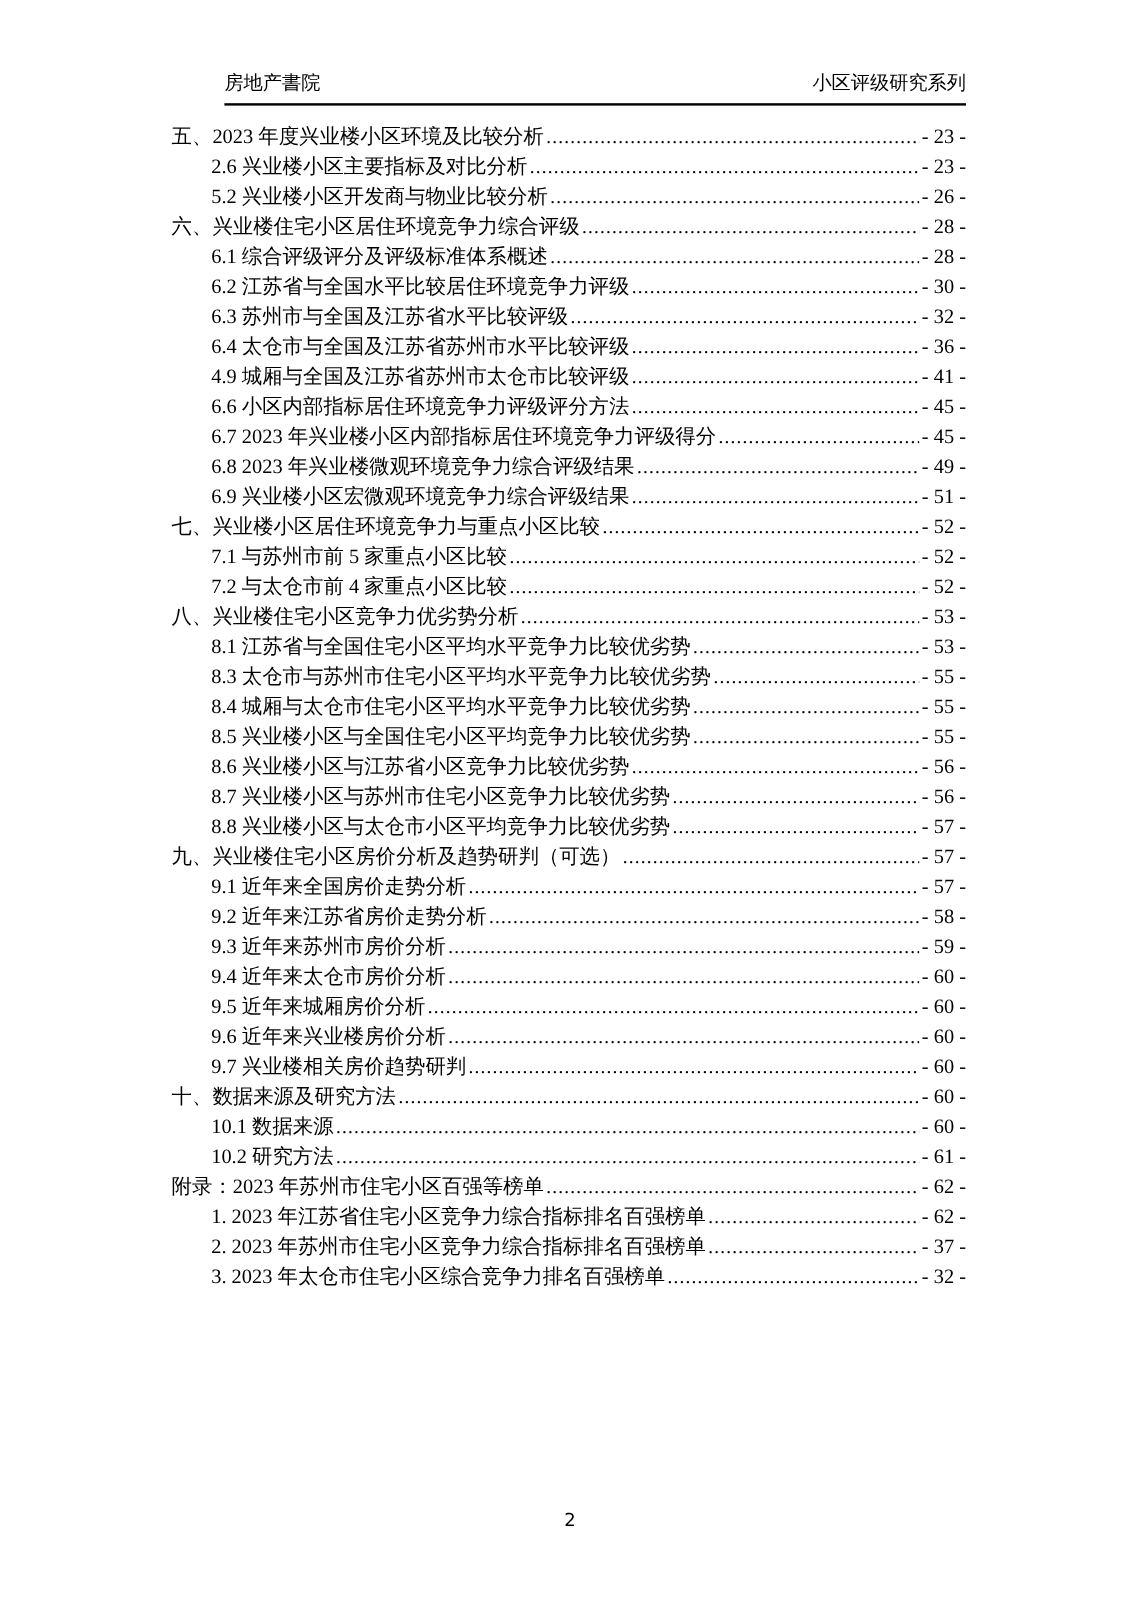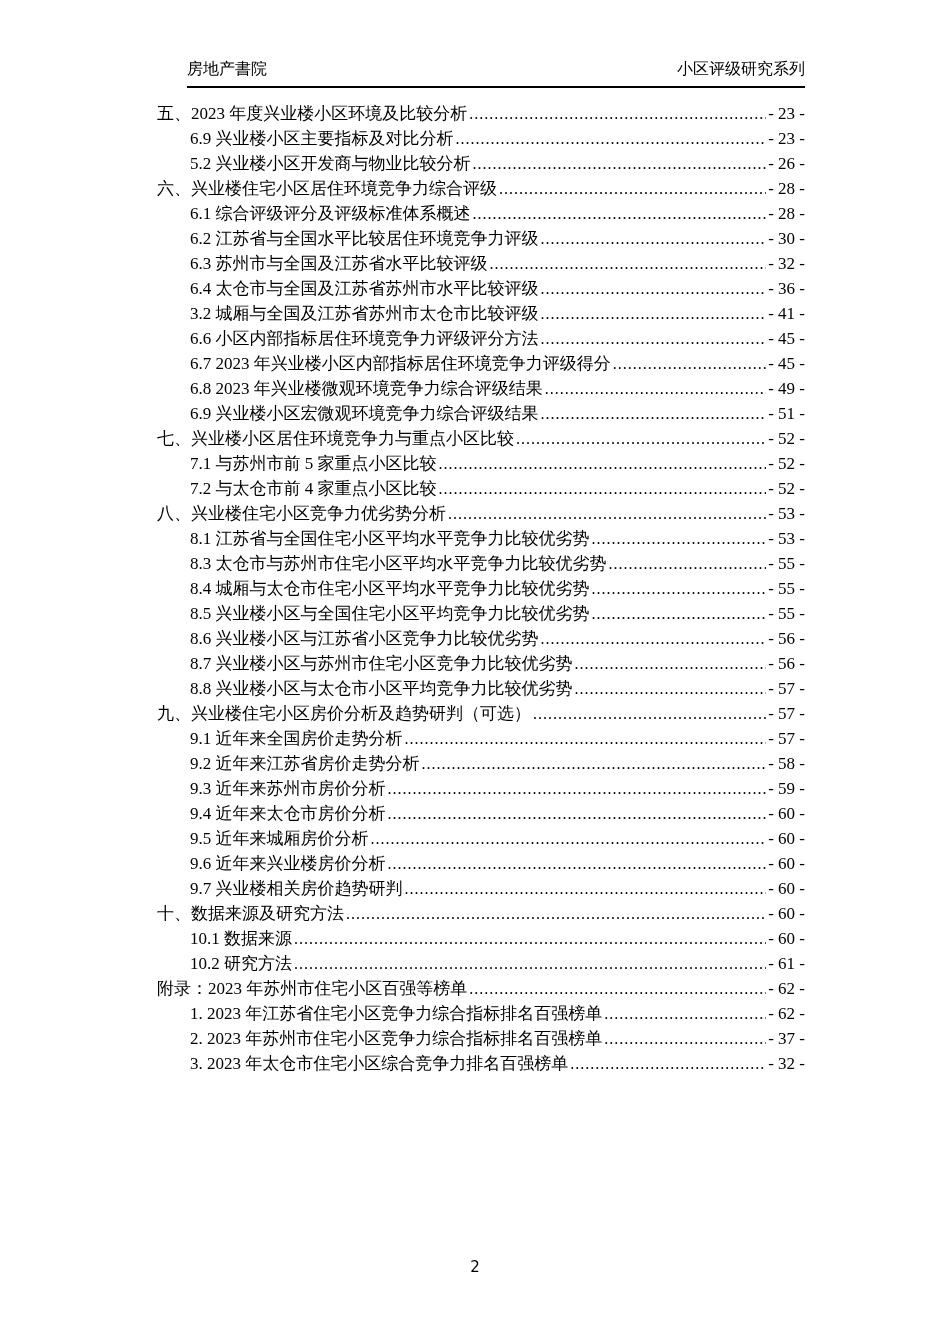--- a/index.html
+++ b/index.html
@@ -24,21 +24,21 @@
     justify-content: space-between;
     align-items: flex-end;
     font-family: "Liberation Sans", "DejaVu Sans", sans-serif;
     font-size: 16px;
     border-bottom: 2px solid #000000;
     padding-bottom: 6px;
     margin-left: 44px;
   }
   .toc {
     position: absolute;
-    left: 157px;
+    left: 143px;
     right: 145px;
     top: 101px;
   }
   .toc-row {
     display: flex;
     align-items: baseline;
     height: 25px;
     line-height: 25px;
     font-size: 17px;
     white-space: nowrap;
@@ -75,21 +75,21 @@
   <span>小区评级研究系列</span>
 </div>
 
 <div class="toc">
     <div class="toc-row lvl1">
     <span class="toc-label">五、2023 年度兴业楼小区环境及比较分析</span>
     <span class="toc-leader"></span>
     <span class="toc-page">- 23 -</span>
   </div>
     <div class="toc-row lvl2">
-    <span class="toc-label">6.9 兴业楼小区主要指标及对比分析</span>
+    <span class="toc-label">2.6 兴业楼小区主要指标及对比分析</span>
     <span class="toc-leader"></span>
     <span class="toc-page">- 23 -</span>
   </div>
     <div class="toc-row lvl2">
     <span class="toc-label">5.2 兴业楼小区开发商与物业比较分析</span>
     <span class="toc-leader"></span>
     <span class="toc-page">- 26 -</span>
   </div>
     <div class="toc-row lvl1">
     <span class="toc-label">六、兴业楼住宅小区居住环境竞争力综合评级</span>
@@ -110,21 +110,21 @@
     <span class="toc-label">6.3 苏州市与全国及江苏省水平比较评级</span>
     <span class="toc-leader"></span>
     <span class="toc-page">- 32 -</span>
   </div>
     <div class="toc-row lvl2">
     <span class="toc-label">6.4 太仓市与全国及江苏省苏州市水平比较评级</span>
     <span class="toc-leader"></span>
     <span class="toc-page">- 36 -</span>
   </div>
     <div class="toc-row lvl2">
-    <span class="toc-label">3.2 城厢与全国及江苏省苏州市太仓市比较评级</span>
+    <span class="toc-label">4.9 城厢与全国及江苏省苏州市太仓市比较评级</span>
     <span class="toc-leader"></span>
     <span class="toc-page">- 41 -</span>
   </div>
     <div class="toc-row lvl2">
     <span class="toc-label">6.6 小区内部指标居住环境竞争力评级评分方法</span>
     <span class="toc-leader"></span>
     <span class="toc-page">- 45 -</span>
   </div>
     <div class="toc-row lvl2">
     <span class="toc-label">6.7 2023 年兴业楼小区内部指标居住环境竞争力评级得分</span>

